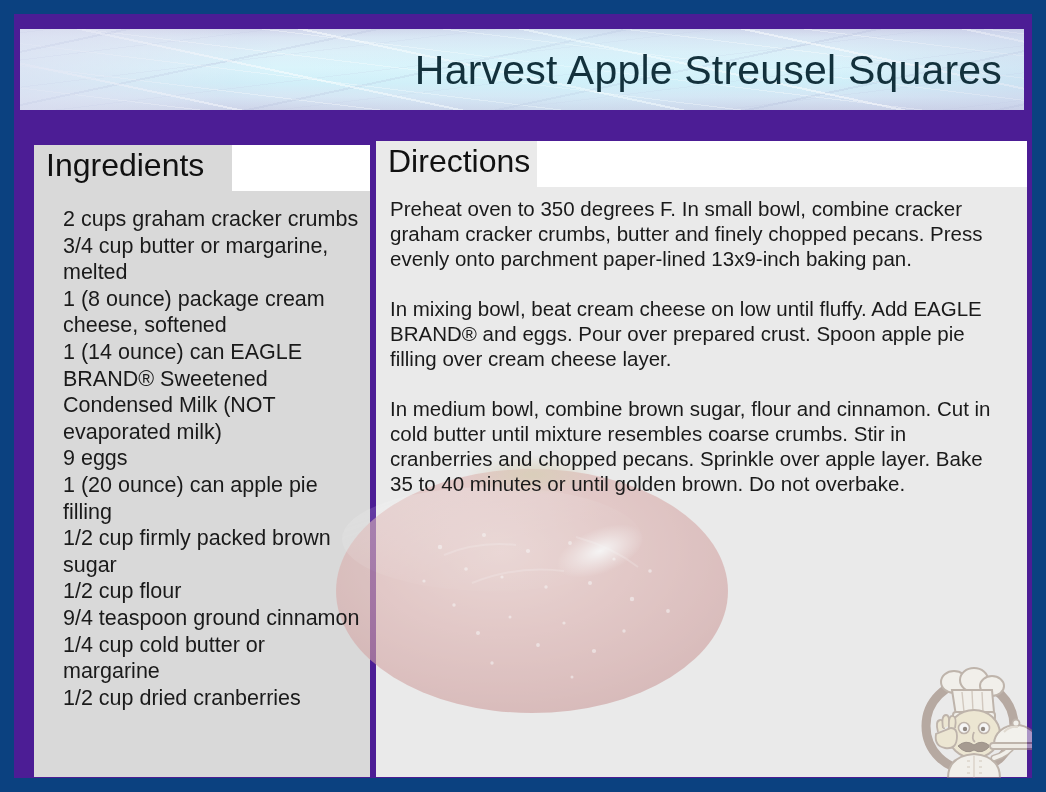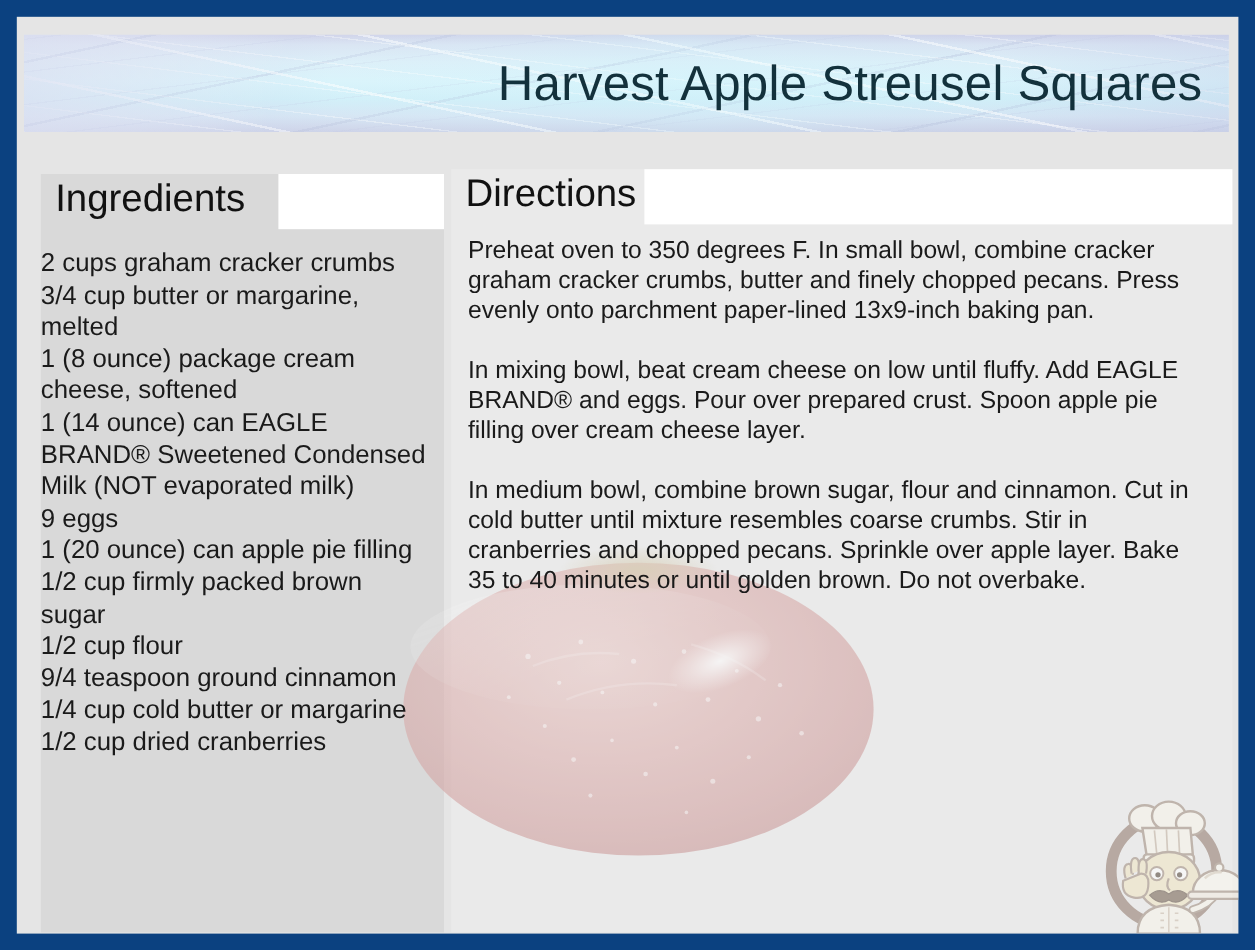--- a/index.html
+++ b/index.html
@@ -9,21 +9,21 @@
   }
   body {
     font-family: "Liberation Sans", sans-serif;
   }
 
   #card {
     position: relative;
     width: 1046px;
     height: 792px;
     box-sizing: border-box;
-    background: #e5e5e5;
+    background: #4c1d95;
     border: 14px solid #0b4180;
     overflow: hidden;
   }
 
   
   #banner {
     position: absolute;
     left: 6px;
     top: 15px;
     width: 1004px;
@@ -114,21 +114,21 @@
     text-align: center;
   }
 
   
   .body-text {
     position: relative;
     z-index: 3;
     color: #1a1a1a;
   }
   #ingredients-list {
-    padding: 15px 10px 0 0;
+    padding: 15px 10px 0 29px;
     font-size: 21.5px;
     line-height: 26.6px;
   }
   #ingredients-list .ing-line {
     white-space: normal;
   }
   #directions-body {
     padding: 9px 18px 0 14px;
     font-size: 20.5px;
     line-height: 25px;

